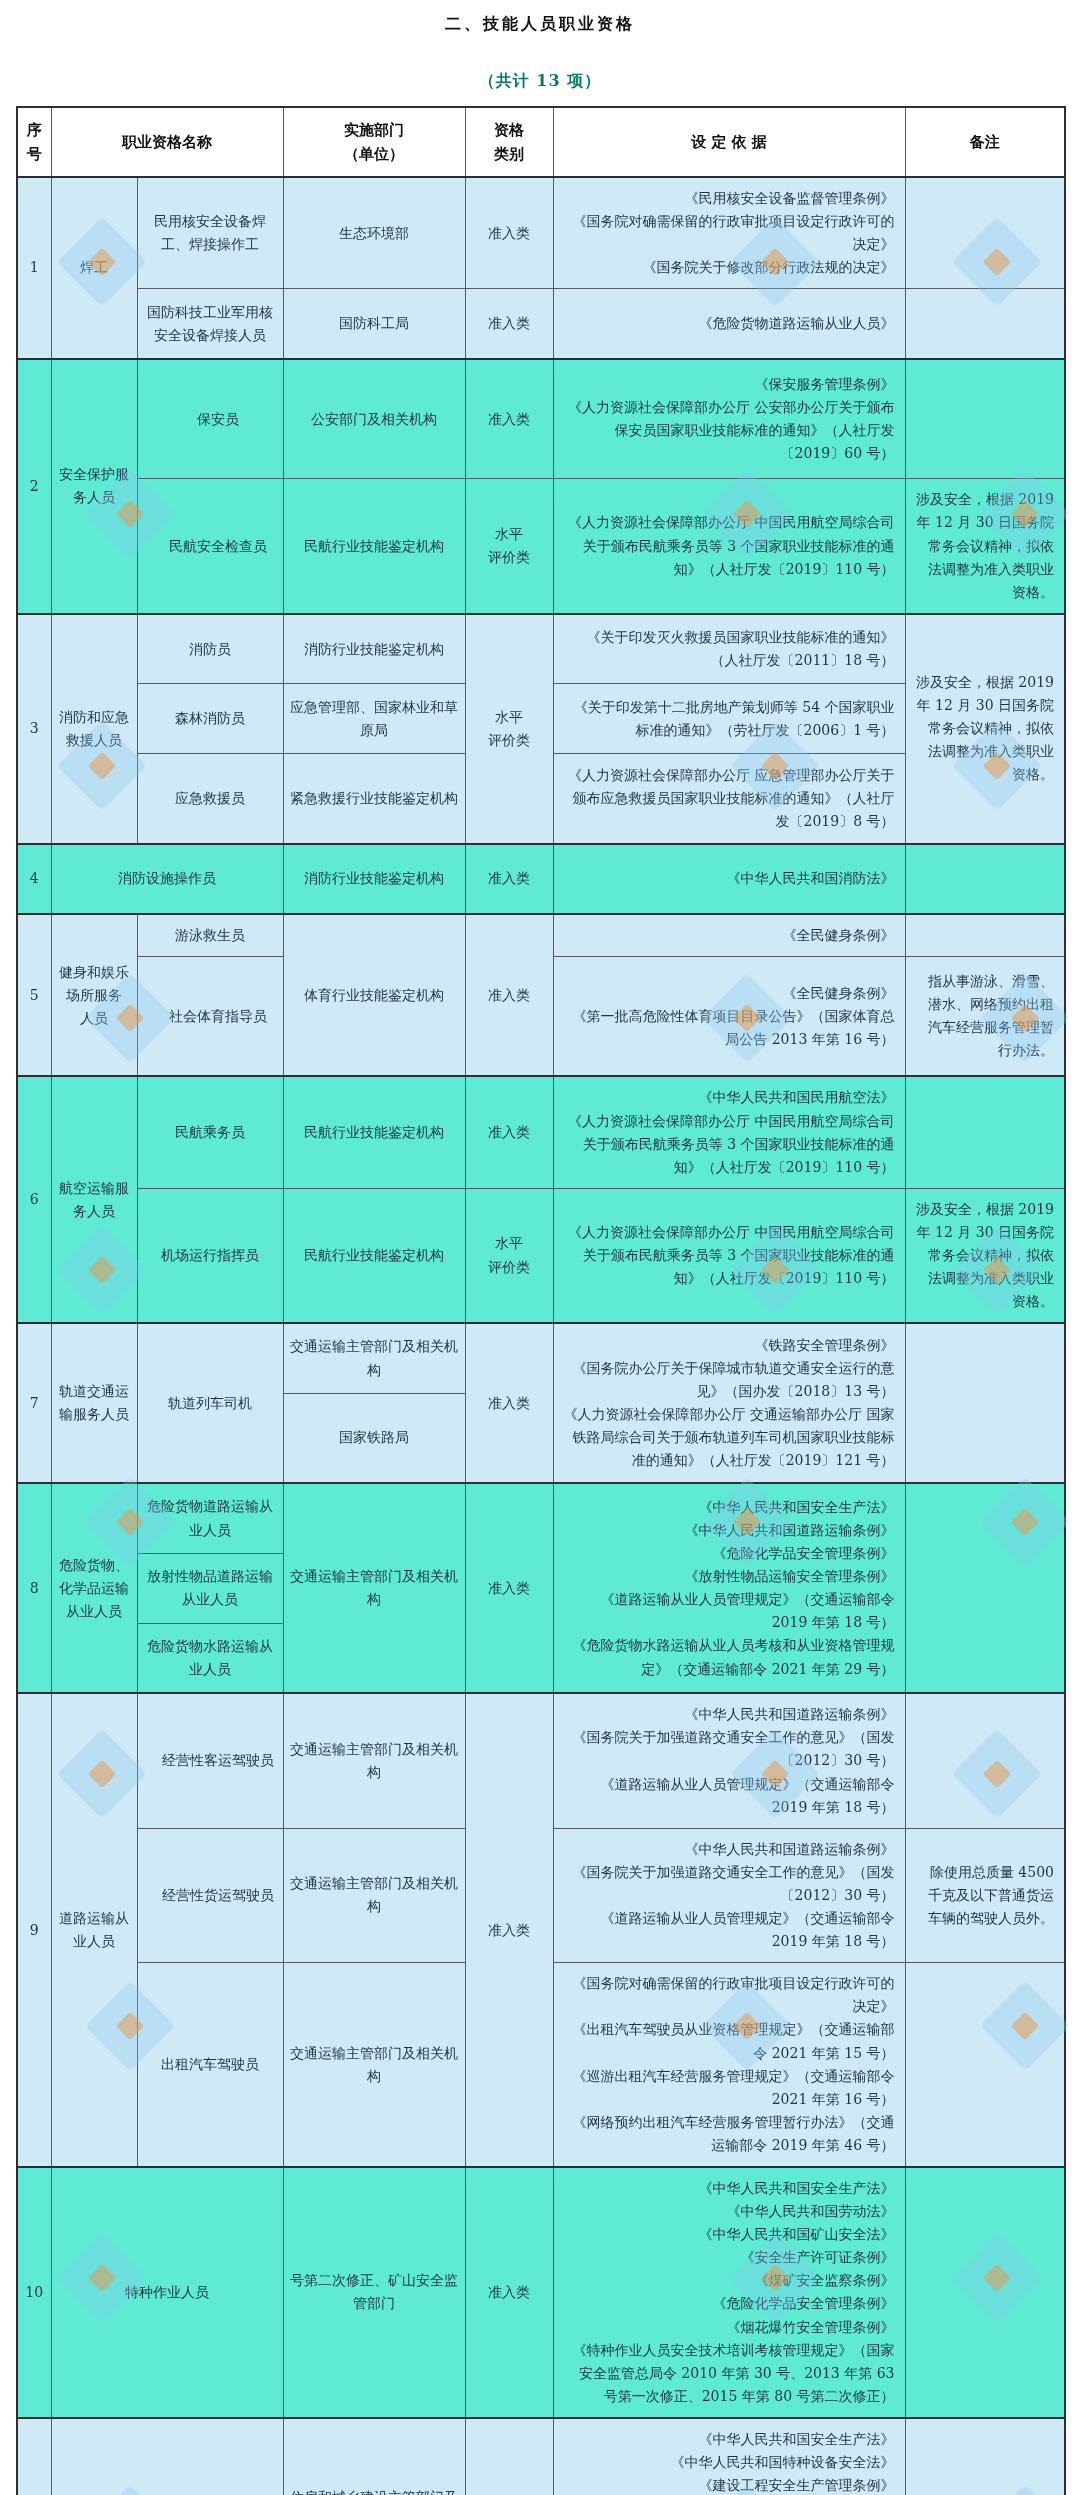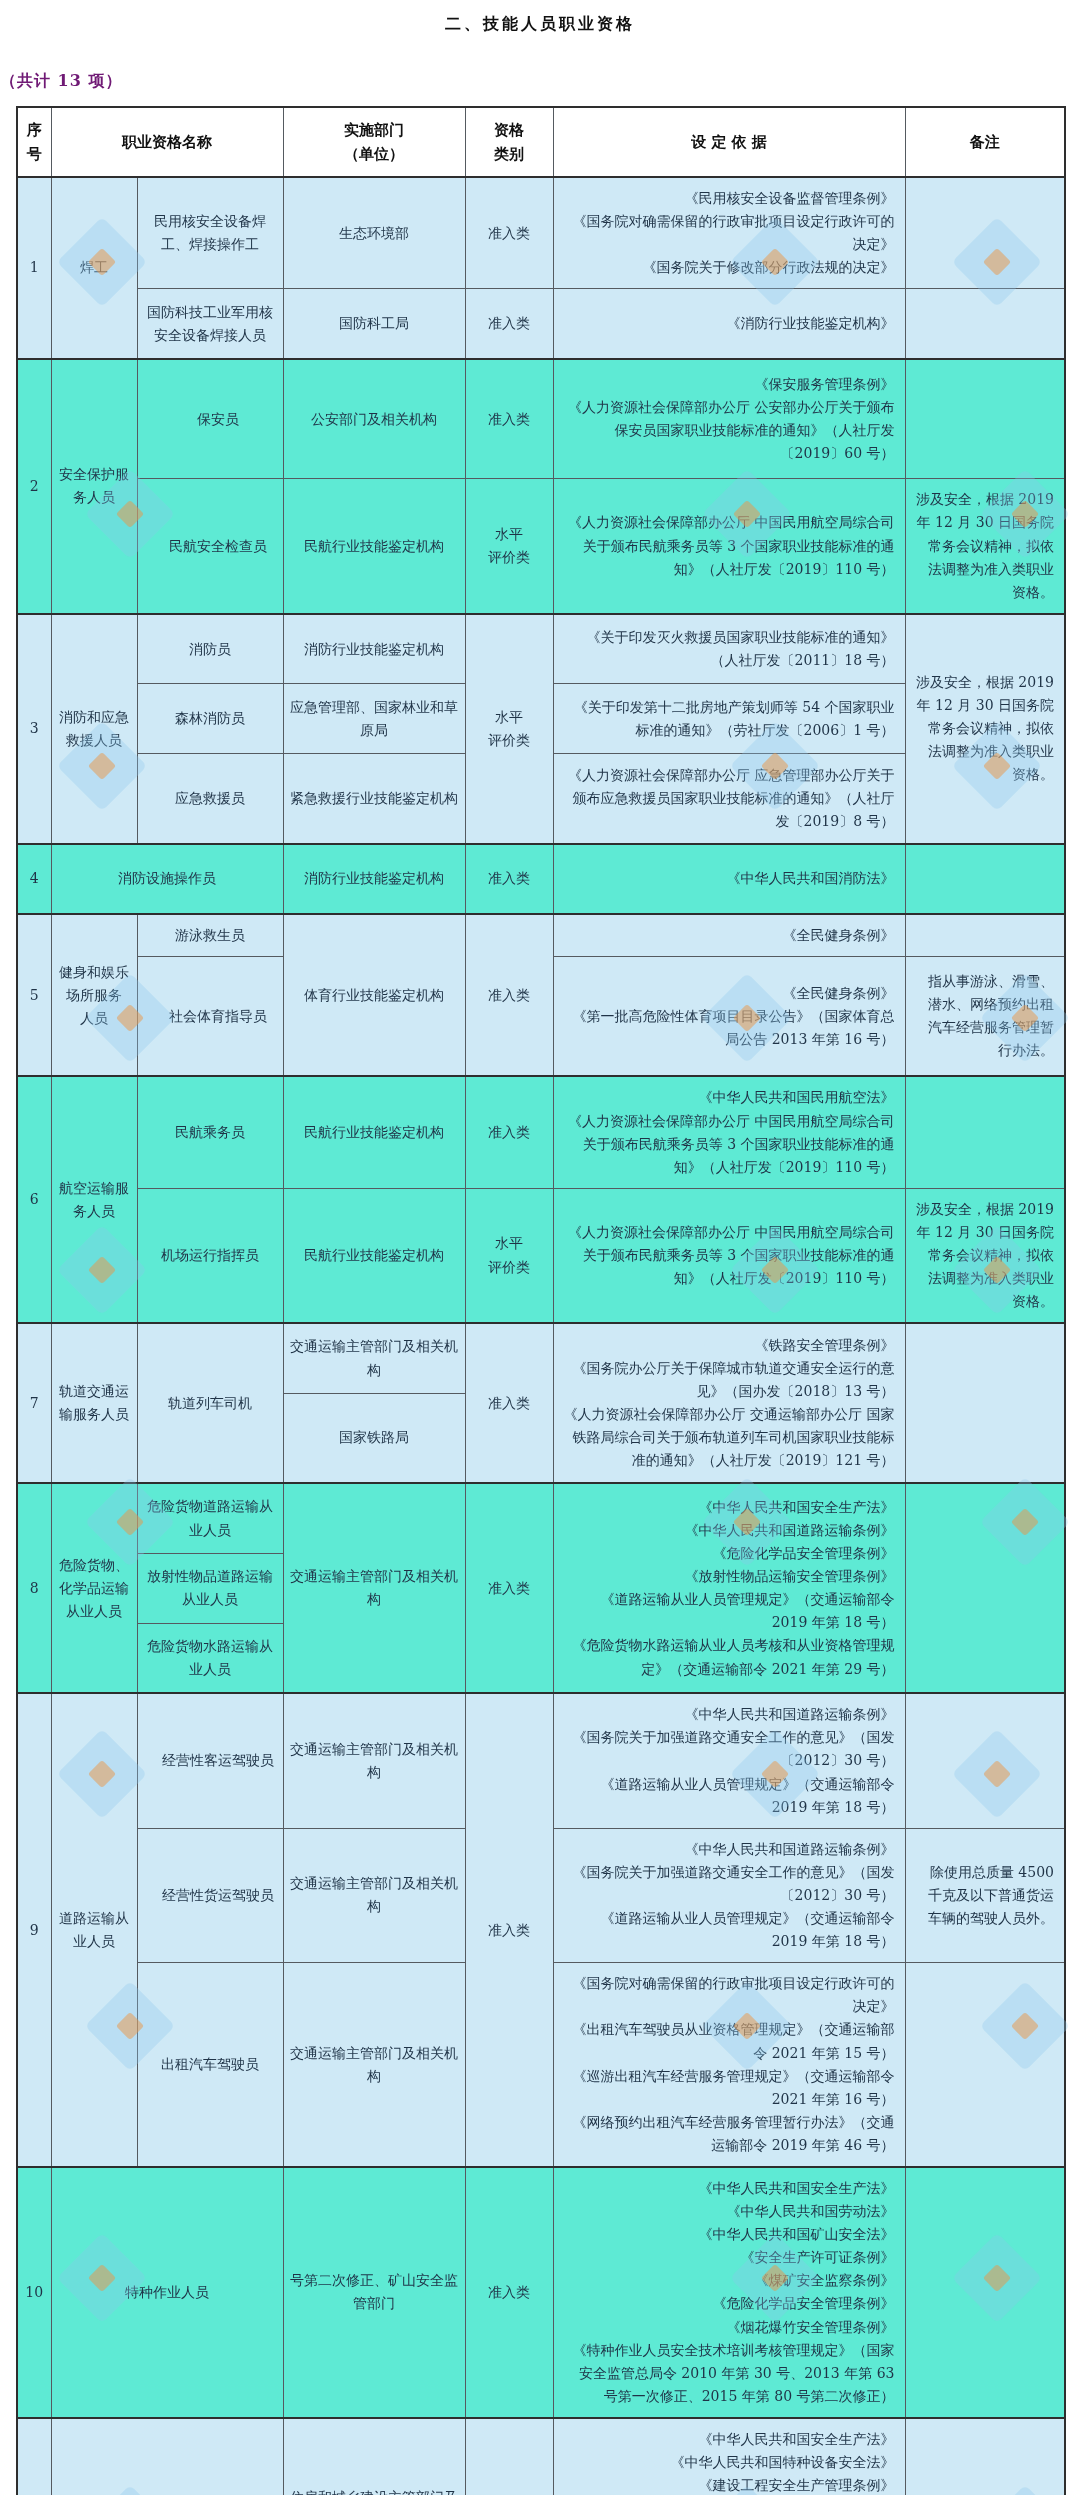--- a/index.html
+++ b/index.html
@@ -1,21 +1,21 @@
 <!DOCTYPE html>
 <html lang="zh"><head>
 <meta charset="utf-8">
 <style>
   html,body{margin:0;padding:0;background:#ffffff;}
   body{width:1080px;font-family:"DejaVu Serif","Liberation Serif",serif;color:#1f3347;}
   .page{position:relative;width:1080px;padding:6px 0 14px 0;}
   .doc-title{font-family:"DejaVu Sans","Liberation Sans",sans-serif;font-weight:bold;
     font-size:16px;color:#111111;text-align:center;letter-spacing:3px;margin:8px 0 0 0;}
   .doc-subtitle{font-family:"DejaVu Serif","Liberation Serif",serif;font-weight:bold;
-    font-size:16px;color:#701a75;letter-spacing:1px;margin:36px 0 14px 0;}
+    font-size:16px;color:#0f766e;text-align:center;letter-spacing:1px;margin:36px 0 14px 0;}
   table.qual{border-collapse:collapse;margin:0 16px;width:1048px;table-layout:fixed;
     border:2px solid #2e2e2e;position:relative;z-index:1;}
   col.c-no{width:34px;} col.c-group{width:86px;} col.c-name{width:146px;}
   col.c-dept{width:182px;} col.c-cat{width:88px;} col.c-basis{width:352px;} col.c-remark{width:160px;}
   th,td{border:1px solid #555a60;vertical-align:middle;box-sizing:border-box;}
   thead th{font-family:"DejaVu Sans","Liberation Sans",sans-serif;font-weight:bold;font-size:15px;
     color:#111111;background:#ffffff;padding:10px 4px;text-align:center;white-space:pre-line;
     border-bottom:2px solid #2e2e2e;line-height:1.6;}
   td{font-size:14px;line-height:1.65;padding:9px 6px;}
   td.no,td.group,td.name,td.dept,td.cat{text-align:center;white-space:normal;}
@@ -73,21 +73,21 @@
         <td class="cat">准入类</td>
         <td class="basis">《民用核安全设备监督管理条例》
 《国务院对确需保留的行政审批项目设定行政许可的决定》
 《国务院关于修改部分行政法规的决定》</td>
         <td class="remark"></td>
       </tr>
       <tr class="blue">
         <td class="name mh70">国防科技工业军用核安全设备焊接人员</td>
         <td class="dept">国防科工局</td>
         <td class="cat">准入类</td>
-        <td class="basis">《消防行业技能鉴定机构》</td>
+        <td class="basis">《危险货物道路运输从业人员》</td>
         <td class="remark"></td>
       </tr>
 
       <tr class="white rs">
         <td class="no" rowspan="2">2</td>
         <td class="group" rowspan="2">安全保护服务人员</td>
         <td class="name mh120">保安员</td>
         <td class="dept">公安部门及相关机构</td>
         <td class="cat">准入类</td>
         <td class="basis">《保安服务管理条例》

